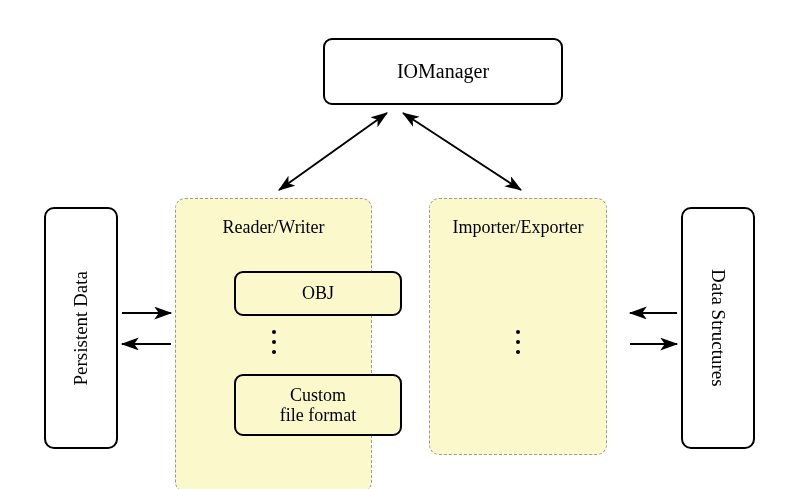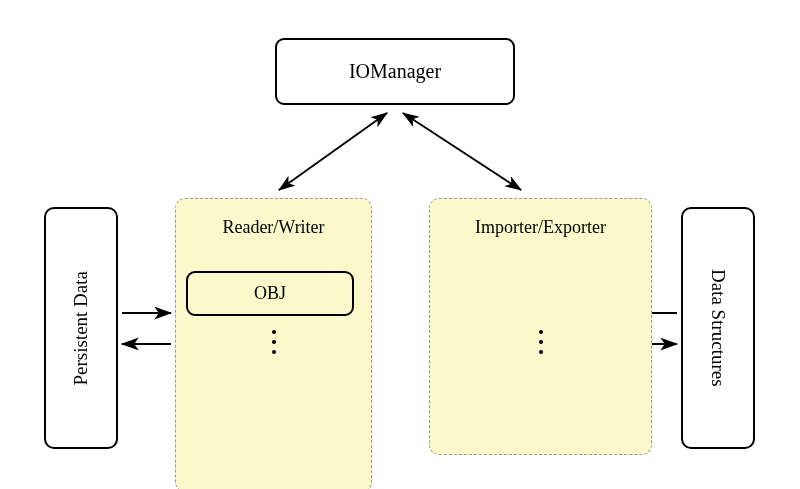--- a/index.html
+++ b/index.html
@@ -24,20 +24,21 @@
     position: absolute;
     box-sizing: border-box;
     border: 2.2px solid #000000;
     border-radius: 9px;
     background: #ffffff;
     display: flex;
     align-items: center;
     justify-content: center;
     text-align: center;
     line-height: 1.12;
+    margin-left: 48px;
   }
 
   #io-manager {
     left: 275px;
     top: 38px;
     width: 240px;
     height: 67px;
     font-size: 20px;
   }
 
@@ -51,21 +52,21 @@
   }
   #panel-reader-writer {
     left: 175px;
     top: 198px;
     width: 197px;
     height: 294px;
   }
   #panel-importer-exporter {
     left: 429px;
     top: 198px;
-    width: 223px;
+    width: 178px;
     height: 257px;
   }
   .panel-title {
     position: absolute;
     left: 0;
     top: 18px;
     width: 100%;
     text-align: center;
     font-size: 18px;
     white-space: nowrap;
@@ -202,20 +203,23 @@
     <div class="rbox inner inner-top">
       <span>OBJ</span>
     </div>
 
     <div class="vdots">
       <span></span>
         <span></span>
         <span></span>
     </div>
 
+    <div class="rbox inner inner-bottom">
+      <span class="ml">Custom<br>file format</span>
+    </div>
   </div>
 
   <div class="panel" id="panel-importer-exporter">
     <div class="panel-title">Importer/Exporter</div>
 
 
     <div class="vdots">
       <span></span>
         <span></span>
         <span></span>

